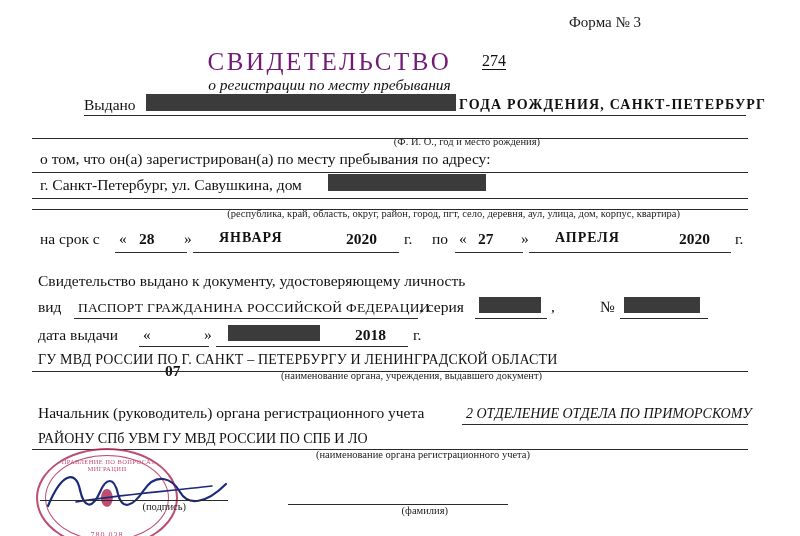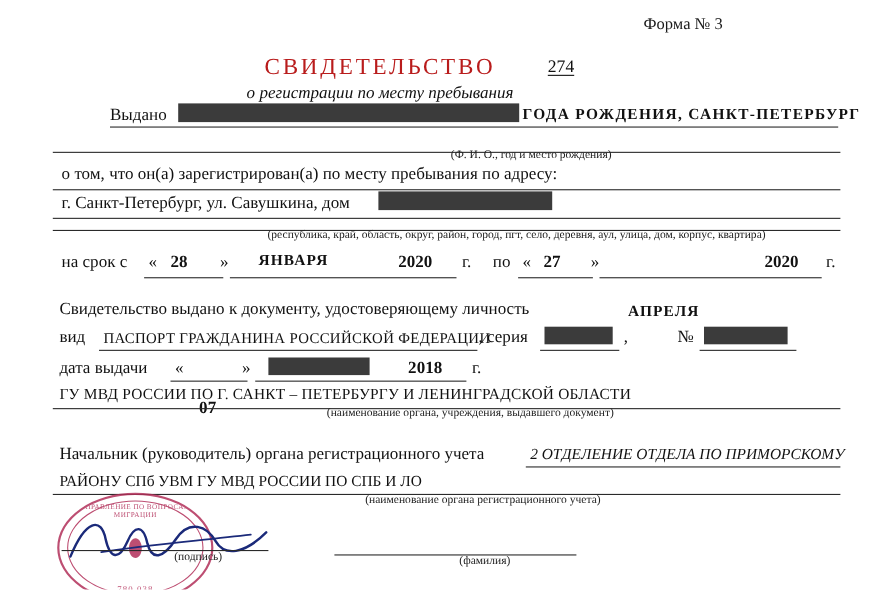--- a/index.html
+++ b/index.html
@@ -10,39 +10,39 @@
     width: 800px;
     height: 536px;
     background: #ffffff;
     font-family: "Liberation Serif", serif;
     color: #111111;
     overflow: hidden;
     position: relative;
   }
   .page {
     position: absolute;
-    left: 16px; top: 0;
+    left: 0; top: 0;
     width: 659px;
     height: 536px;
   }
   .form-no {
     position: absolute;
     right: 18px;
     top: 14px;
     font-size: 15px;
     color: #1a1a1a;
   }
   .title {
     position: absolute;
     left: 0; right: 0;
     top: 48px;
     text-align: center;
-    font-size: 21px;
+    font-size: 25px;
     letter-spacing: 2.5px;
-    color: #b91c1c;
+    color: #701a75;
   }
   .title-num {
     position: absolute;
     left: 482px;
     top: 52px;
     font-size: 16px;
     text-decoration: underline;
     text-underline-offset: 3px;
   }
   .subtitle {
@@ -164,21 +164,21 @@
   <div class="txt" style="left:119px; top:230px;">«</div>
   <div class="txt bold" style="left:139px; top:230px;">28</div>
   <div class="txt" style="left:184px; top:230px;">»</div>
   <div class="txt bold" style="left:219px; top:230px; font-size:14px; letter-spacing:1px;">ЯНВАРЯ</div>
   <div class="txt bold" style="left:346px; top:230px;">2020</div>
   <div class="txt" style="left:404px; top:230px;">г.</div>
   <div class="txt" style="left:432px; top:230px;">по</div>
   <div class="txt" style="left:459px; top:230px;">«</div>
   <div class="txt bold" style="left:478px; top:230px;">27</div>
   <div class="txt" style="left:521px; top:230px;">»</div>
-  <div class="txt bold" style="left:555px; top:230px; font-size:14px; letter-spacing:1px;margin-top:46px;">АПРЕЛЯ</div>
+  <div class="txt bold" style="left:555px; top:230px; font-size:14px; letter-spacing:1px;">АПРЕЛЯ</div>
   <div class="txt bold" style="left:679px; top:230px;">2020</div>
   <div class="txt" style="left:735px; top:230px;">г.</div>
   <div class="rule" style="left:115px; top:252px; width:72px;"></div>
   <div class="rule" style="left:193px; top:252px; width:206px;"></div>
   <div class="rule" style="left:455px; top:252px; width:68px;"></div>
   <div class="rule" style="left:529px; top:252px; width:202px;"></div>
 
   <div class="txt" style="left:38px; top:272px;">Свидетельство выдано к документу, удостоверяющему личность</div>
 
   <div class="txt" style="left:38px; top:298px;">вид</div>

